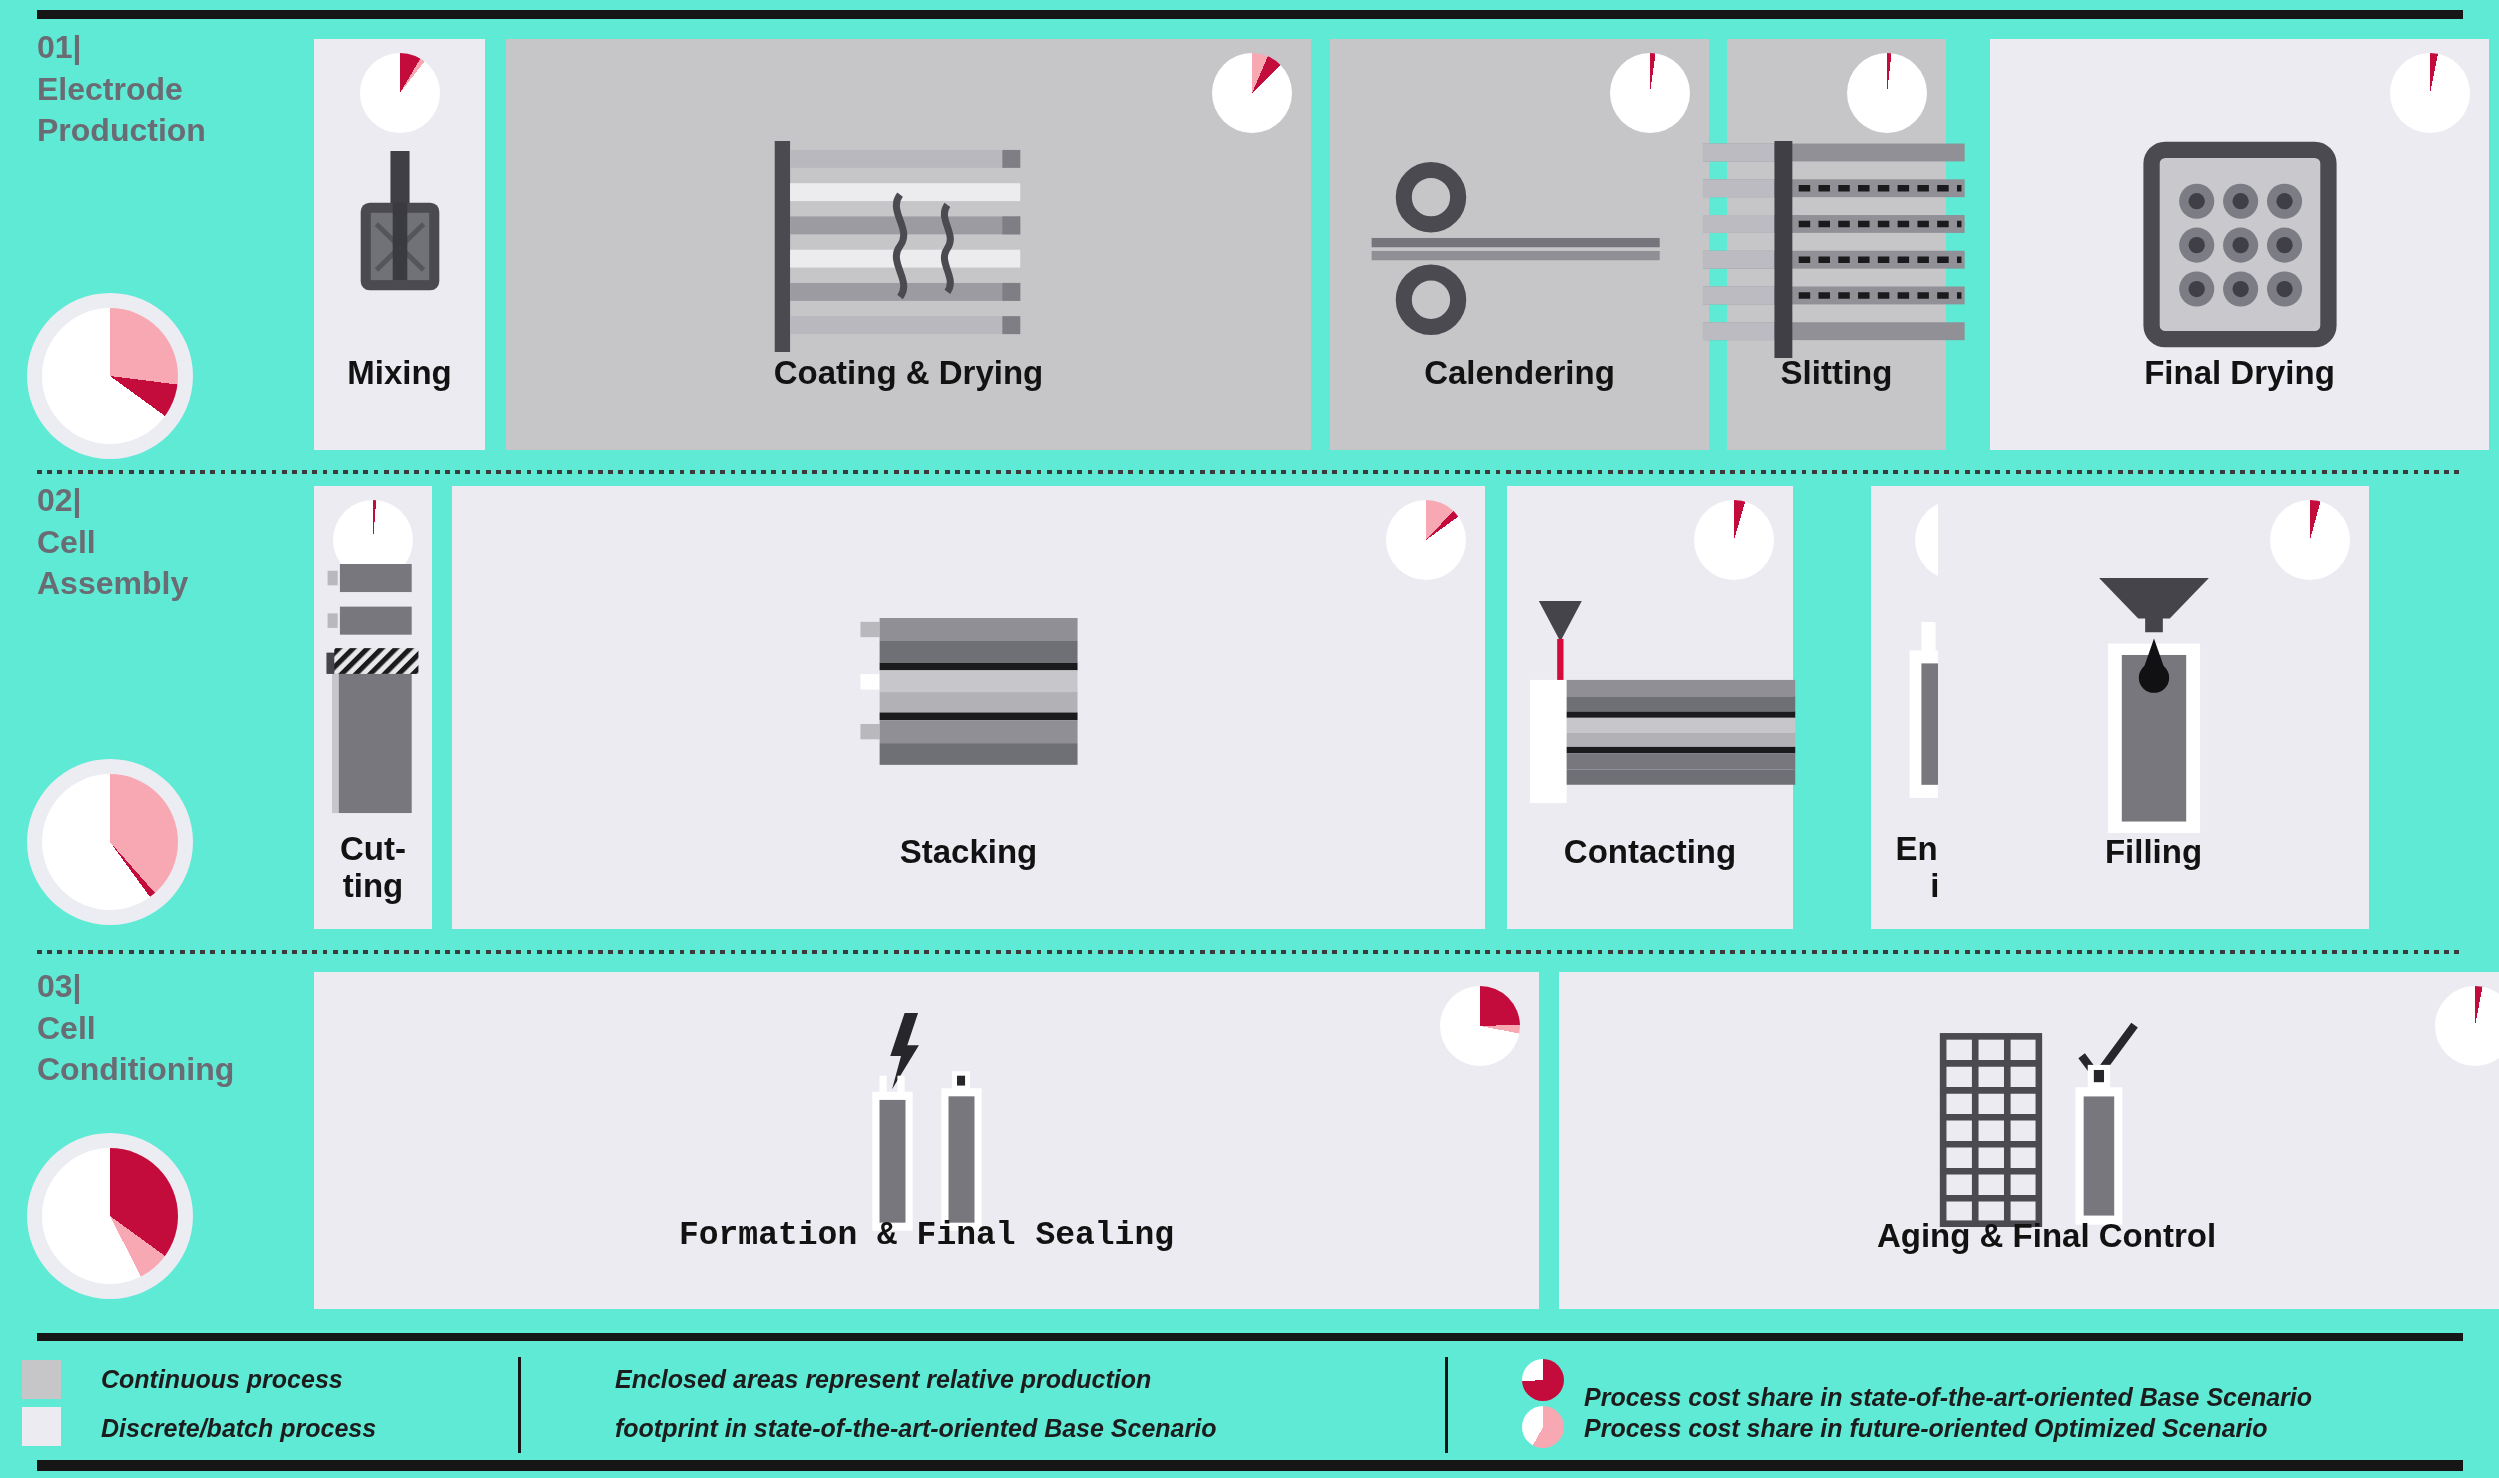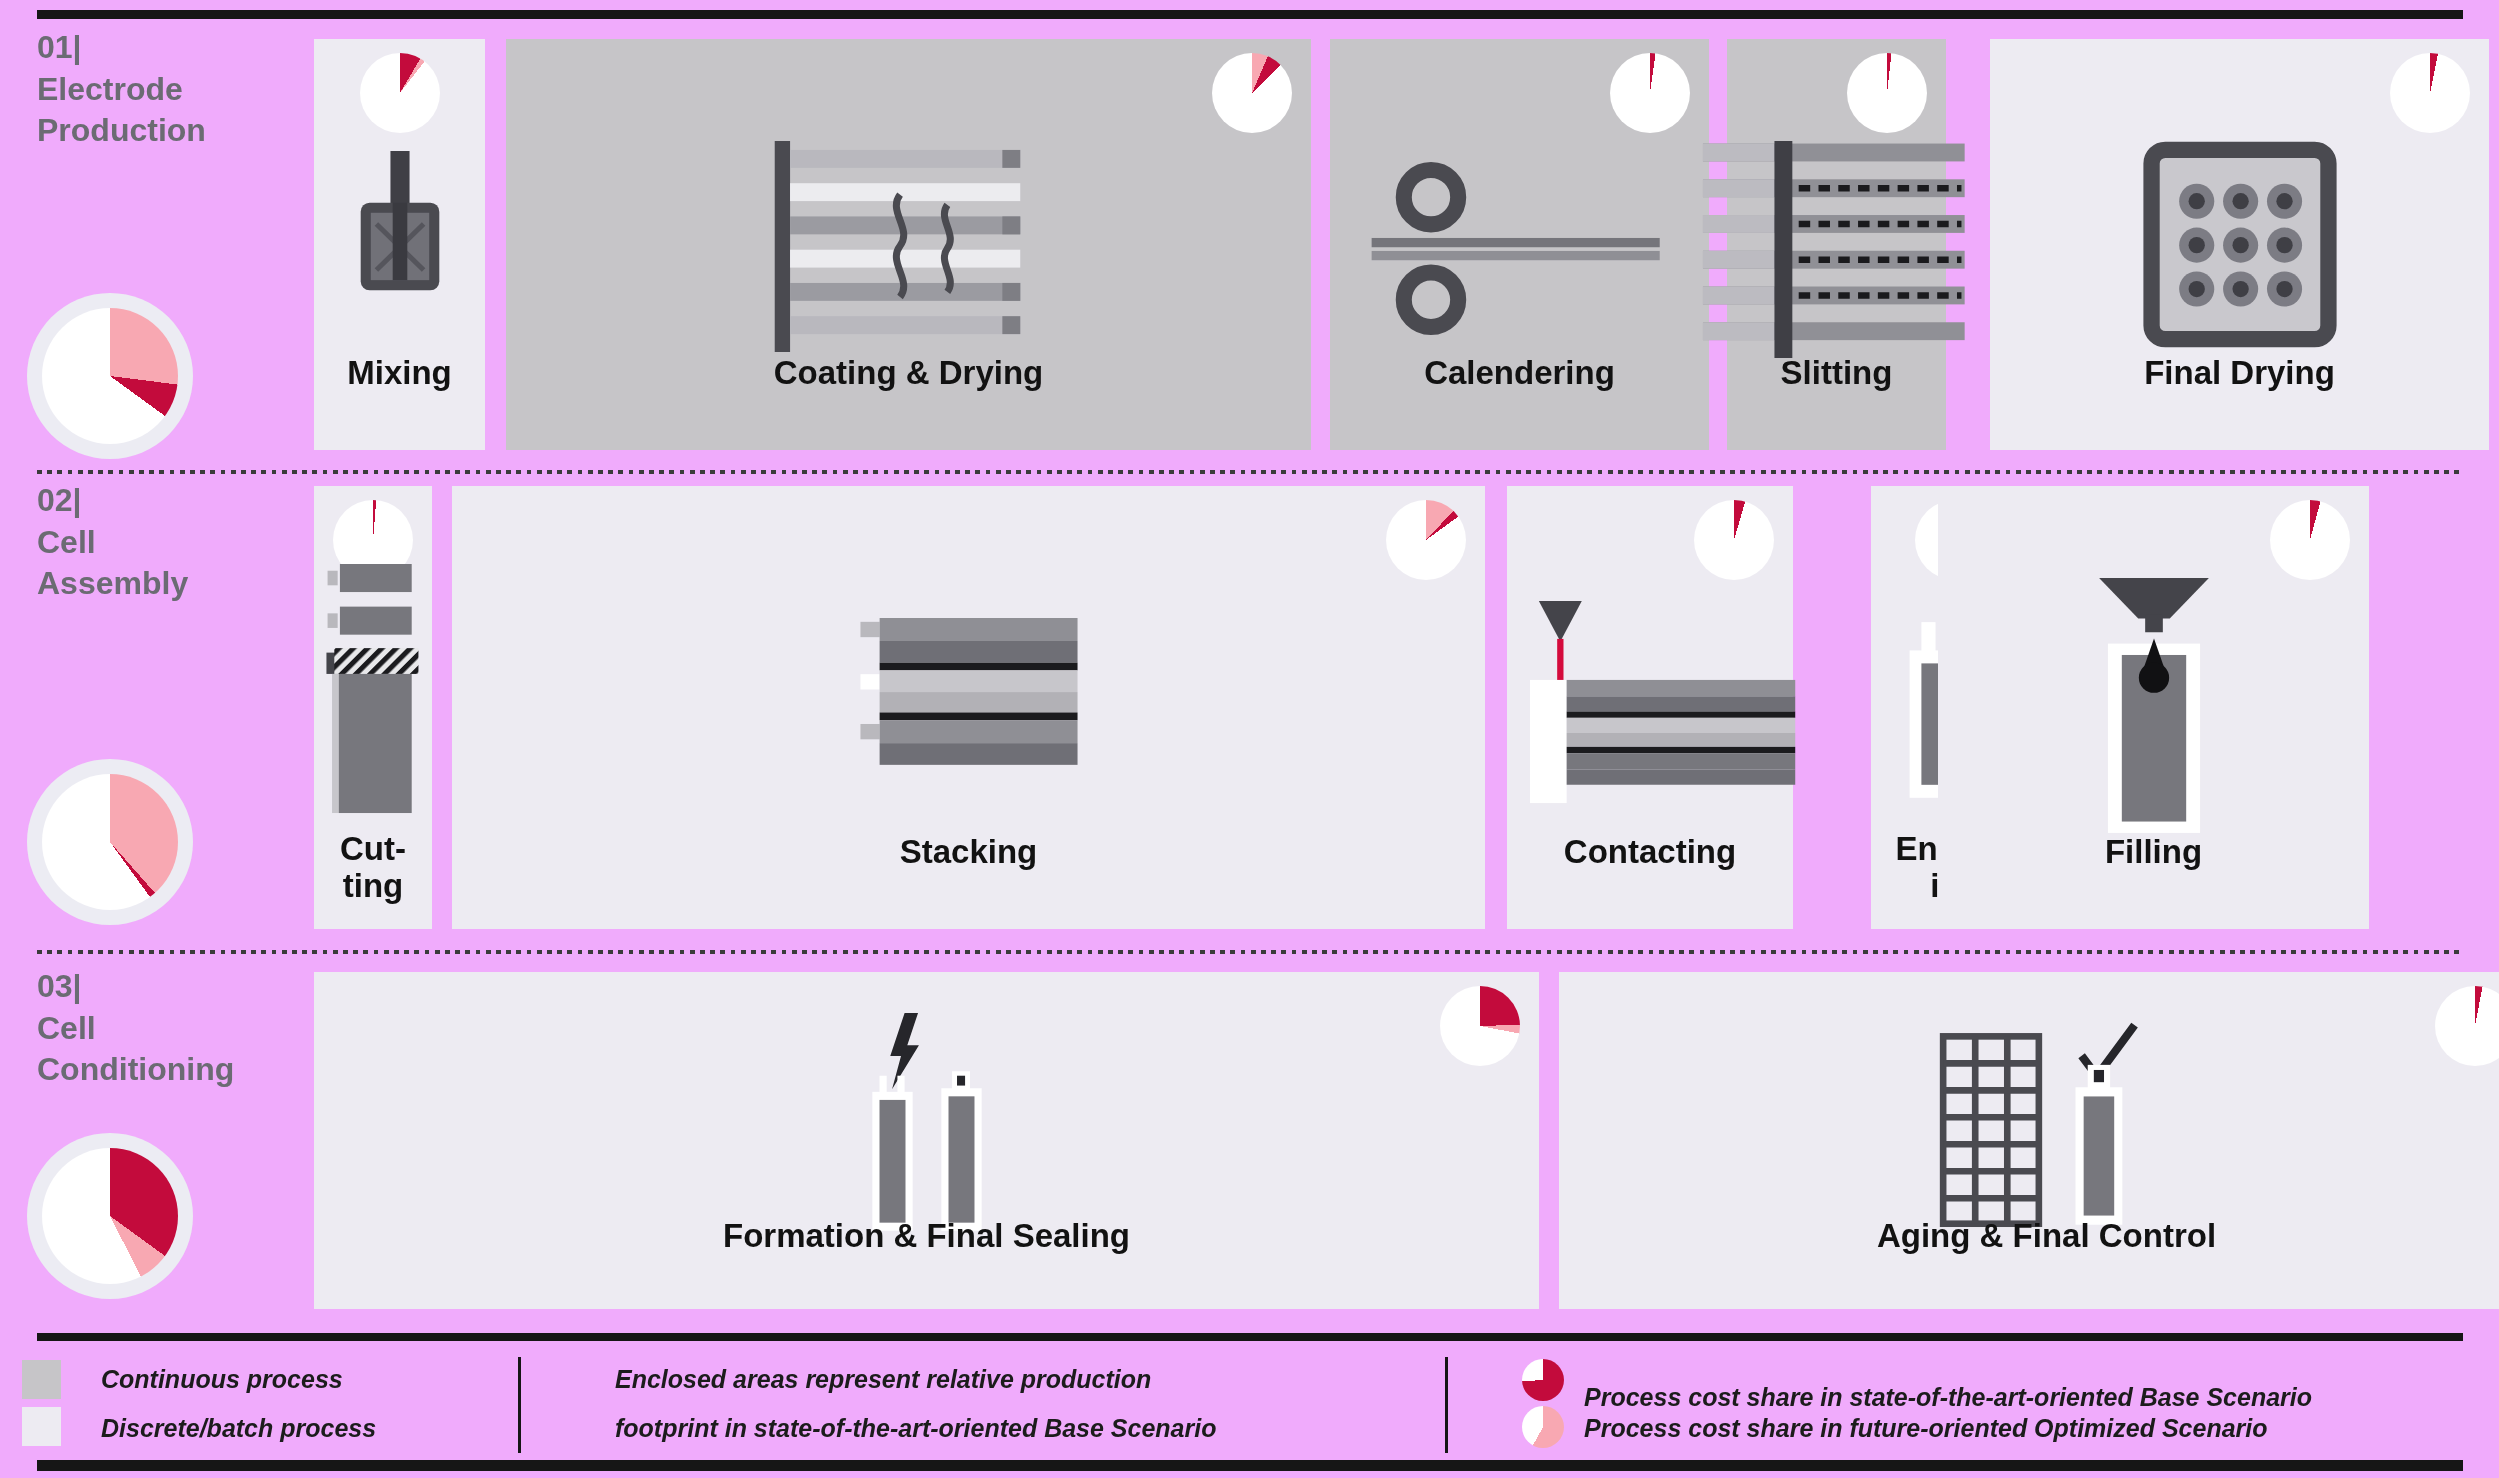--- a/index.html
+++ b/index.html
@@ -1,17 +1,17 @@
 <!DOCTYPE html>
 <html style="font-size:11px"><head>
 <meta charset="utf-8">
 <style>
   html,body{margin:0;padding:0;background:#ffffff;}
   body{width:2500px;height:1478px;position:relative;font-family:"Liberation Sans",sans-serif;}
-  #canvas{position:absolute;inset:0;background:#f0abfc;overflow:hidden;}
+  #canvas{position:absolute;inset:0;background:#5eead4;overflow:hidden;}
 
   .rule{position:absolute;left:37px;right:37px;background:#161616;}
   #rule-top{top:9.5px;height:9.5px;}
   #rule-mid{top:1333px;height:8.2px;}
   #rule-bottom{top:1460px;height:11px;}
   .dotted-sep{position:absolute;left:37px;right:37px;height:4.1px;
     background:repeating-linear-gradient(90deg,#3b3b3b 0 4.8px,transparent 4.8px 10.2px);}
   #dot1{top:470px;}
   #dot2{top:950px;}
 
@@ -33,21 +33,21 @@
   #b11{left:314px;width:171px;}
   #b12{left:506px;width:805px;}
   #b13{left:1330px;width:379px;}
   #b14{left:1727px;width:219px;}
   #b15{left:1990px;width:499px;}
   #b21{left:314px;width:118px;}
   #b22{left:452px;width:1033px;}
   #b23{left:1507px;width:286px;}
   #b24{left:1871px;width:168px;}
   #b25{left:1938px;width:431px;}
-  #b31{left:314px;width:1225px;}
+  #b31{left:314px;width:1225px;font-family:Liberation Mono, monospace;}
   #b32{left:1559px;width:931px;padding-left:44px;}
 
   .pie-small{position:absolute;top:13.6px;right:19px;width:80px;height:80px;border-radius:50%;background:#fff;}
   .pie-center{left:50%;right:auto;transform:translateX(-50%);}
 
   .box-label{position:absolute;left:2.7px;right:2.7px;bottom:58px;text-align:center;font-weight:700;
     font-size:33px;color:#121212;line-height:1.12;white-space:pre-line;}
   .box-label.two-line{bottom:24px;}
   .r3 .box-label{bottom:54px;}
 

